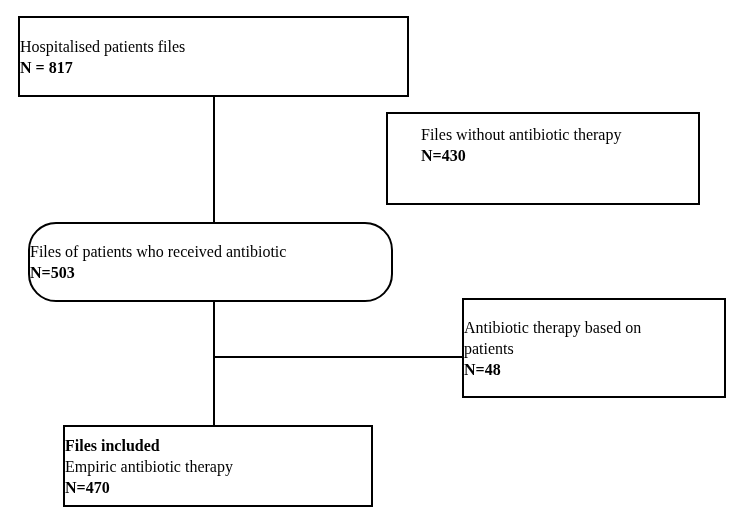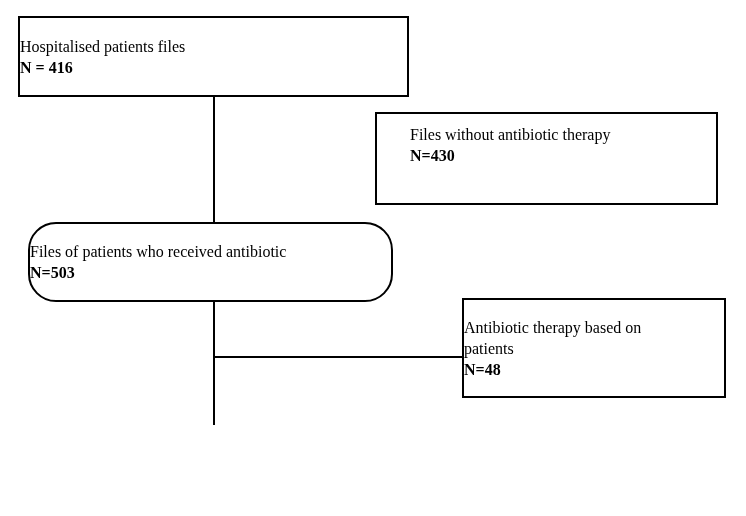--- a/index.html
+++ b/index.html
@@ -32,39 +32,39 @@
     text-align: center;
   }
   .box.topleft {
     text-align: left;
     padding: 10px 8px 0 33px;
   }
   .bold { font-weight: 700; }
 
   
   .box-a { left: 18px;  top: 16px;  width: 391px; height: 81px; }
-  .box-b { left: 375px; top: 112px; width: 343px; height: 93px; }
+  .box-b { left: 386px; top: 112px; width: 314px; height: 93px; }
   .box-c { left: 28px;  top: 222px; width: 365px; height: 80px; border-radius: 28px; }
   .box-d { left: 462px; top: 298px; width: 264px; height: 100px; }
   .box-e { left: 63px;  top: 425px; width: 310px; height: 82px; }
 
   
   .connector { position: absolute; background: #000000; }
   .v1 { left: 213px; top: 97px;  width: 2px;   height: 125px; }
   .v2 { left: 213px; top: 302px; width: 2px;   height: 123px; }
   .h1 { left: 213px; top: 356px; width: 250px; height: 2px; }
 </style>
 </head>
 <body>
 
 <div class="stage">
 
   <div class="box box-a centered">
     <div>Hospitalised patients files</div>
-    <div class="bold">N = 416</div>
+    <div class="bold">N = 817</div>
   </div>
 
   <div class="connector v1"></div>
 
   <div class="box box-b topleft">
     <div>Files without antibiotic therapy</div>
     <div class="bold">N=430</div>
   </div>
 
   <div class="box box-c centered">
@@ -75,14 +75,19 @@
   <div class="connector v2"></div>
 
   <div class="connector h1"></div>
 
   <div class="box box-d centered">
     <div>Antibiotic therapy based on</div>
     <div>patients</div>
     <div class="bold">N=48</div>
   </div>
 
+  <div class="box box-e centered">
+    <div class="bold">Files included</div>
+    <div>Empiric antibiotic therapy</div>
+    <div class="bold">N=470</div>
+  </div>
 
 </div>
 
 </body></html>

